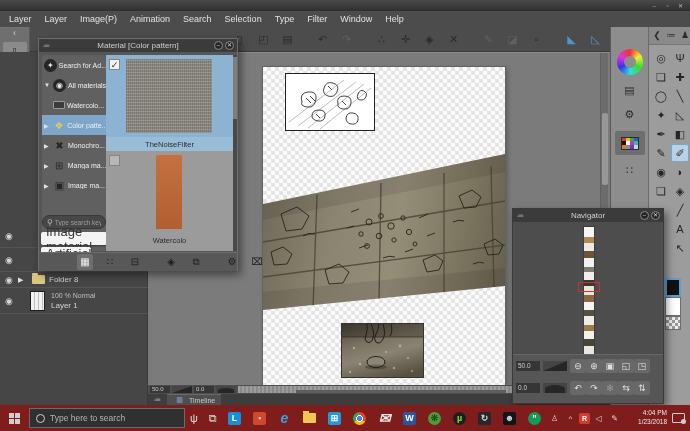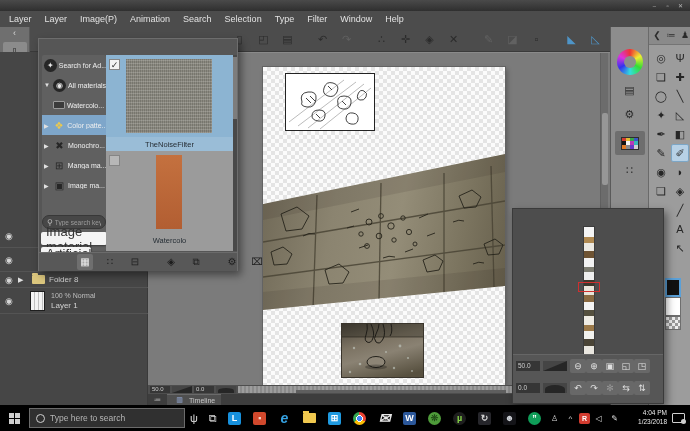--- a/index.html
+++ b/index.html
@@ -159,21 +159,21 @@
   #navstrip{position:absolute;left:70px;top:4px;width:12px;display:flex;flex-direction:column;border:1px solid #3c3c3c}
   #navrect{position:absolute;left:65px;top:60px;width:22px;height:10px;border:1px solid #cf2f2f}
   #navctrl{position:absolute;left:0;top:145px;width:150px;height:49px;background:#565656;border-top:1px solid #666}
   .navrow{display:flex;align-items:center;height:22px;padding:0 3px;gap:3px}
   #navigator .valbox{min-width:24px;height:10px;line-height:9px;font-size:6.5px}
   #navigator .ramp,#navigator .hump{width:24px;height:10px}
   #navigator .ic{width:16px;height:14px;background:#686868;border-radius:2px;color:#e0e0e0;font-size:9px}
   #navigator .ic.dis{color:#9a9a9a}
 
   
-  #taskbar{left:0;top:405px;width:690px;height:26px;background:#000000;display:flex;align-items:center;z-index:20}
+  #taskbar{left:0;top:405px;width:690px;height:26px;background:#7f1d1d;display:flex;align-items:center;z-index:20}
   #startbtn{width:34px;height:26px;display:flex;align-items:center;justify-content:center}
   #startbtn .win{display:grid;grid-template-columns:5px 5px;grid-template-rows:5px 5px;gap:1px}
   #startbtn .win i{background:#cfcfcf}
   #tsearch{width:180px;height:20px;background:#303030;border:1px solid #6b6b6b;display:flex;align-items:center;padding:0 6px;gap:5px}
   #tsearch .ring{width:9px;height:9px;border:1px solid #cfcfcf;border-radius:50%}
   #tsearch .ph{font-size:8.5px;color:#b5b5b5;white-space:nowrap}
   .tbico{width:22px;text-align:center;font-size:11px;color:#d8d8d8}
   #apps{display:flex;align-items:center}
   .app{width:25px;height:26px;display:flex;align-items:center;justify-content:center}
   .ai{display:flex;align-items:center;justify-content:center;font-size:9px;line-height:1}
@@ -430,20 +430,28 @@
       <span class="ic" style="position: absolute; left: 22px; top: 152px;">╱</span>
       <span class="ic" style="position: absolute; left: 22px; top: 171px;">A</span>
       <span class="ic" style="position: absolute; left: 22px; top: 190px;">↖</span>
     </div>
   <div class="swatch" id="sw-black"></div>
   <div class="swatch" id="sw-white"></div>
   <div class="swatch" id="sw-trans"></div>
 </div>
 
 <div class="abs" id="materialpanel">
+  <div class="ptitle">
+    <span class="pmenu">≔</span>
+    <span class="plab">Material [Color pattern]</span>
+    <span class="pbtns">
+      <span class="pbtn">–</span>
+      <span class="pbtn">✕</span>
+    </span>
+  </div>
   <div id="mtree">
     <div class="trow">
       <span class="tico circ">✦</span>
       <span class="tlab">Search for Ad...</span>
     </div>
     <div class="trow">
       <span class="texp">▼</span>
       <span class="tico circ">◉</span>
       <span class="tlab">All materials</span>
     </div>
@@ -503,20 +511,28 @@
       <span class="ic">∷</span>
       <span class="ic">⊟</span>
       <span class="ic gap">◈</span>
       <span class="ic">⧉</span>
       <span class="ic gap">⚙</span>
       <span class="ic">⌧</span>
     </div>
 </div>
 
 <div class="abs" id="navigator">
+  <div class="ptitle">
+    <span class="pmenu">≔</span>
+    <span class="plab">Navigator</span>
+    <span class="pbtns">
+      <span class="pbtn">–</span>
+      <span class="pbtn">✕</span>
+    </span>
+  </div>
   <div id="navcontent">
     <div id="navstrip">
         <div style="height: 10px; background: rgb(245, 245, 245);"></div>
         <div style="height: 6px; background: rgb(176, 138, 82);"></div>
         <div style="height: 8px; background: rgb(236, 233, 226);"></div>
         <div style="height: 7px; background: rgb(110, 83, 51);"></div>
         <div style="height: 9px; background: rgb(242, 242, 242);"></div>
         <div style="height: 5px; background: rgb(125, 125, 114);"></div>
         <div style="height: 8px; background: rgb(239, 239, 239);"></div>
         <div style="height: 6px; background: rgb(60, 55, 44);"></div>

